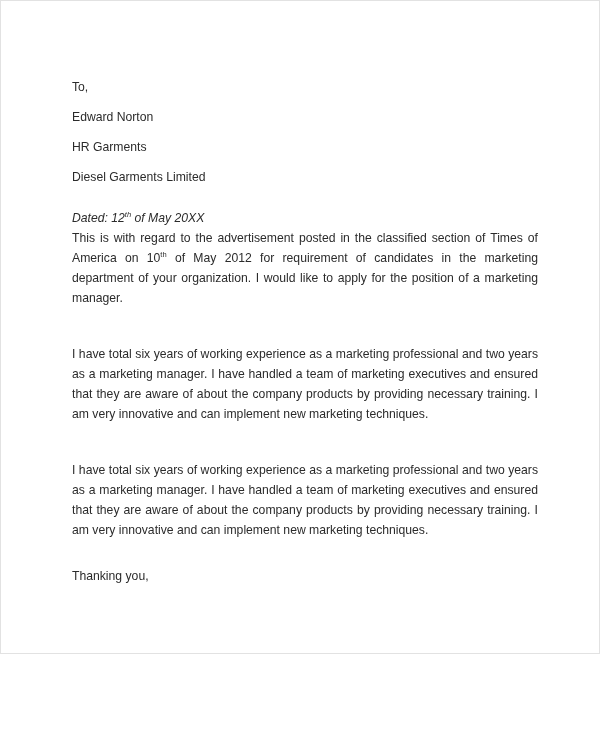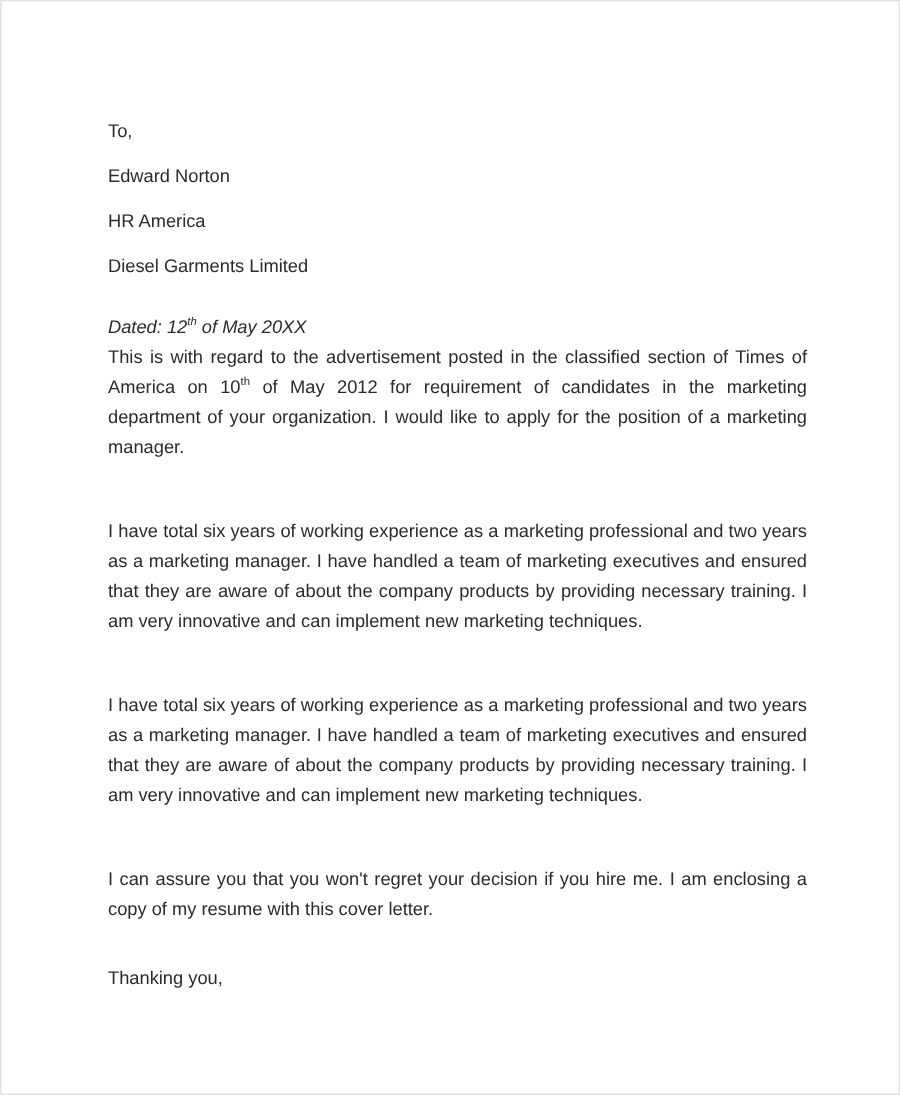--- a/index.html
+++ b/index.html
@@ -7,21 +7,21 @@
     padding: 0;
     background: #ffffff;
   }
   body {
     font-family: "Liberation Sans", sans-serif;
     -webkit-font-smoothing: antialiased;
   }
   .page {
     position: relative;
     width: 600px;
-    height: 730px;
+    height: 654px;
     background: #ffffff;
     border: 1px solid #e2e2e2;
     box-sizing: border-box;
     overflow: hidden;
   }
   .letter {
     position: absolute;
     left: 71px;
     top: 76px;
     width: 466px;
@@ -81,36 +81,35 @@
 </style>
 </head>
 <body>
 
 <div class="page">
   <div class="letter">
 
     <div>
       <p class="recipient-line">To,</p>
       <p class="recipient-line">Edward Norton</p>
-      <p class="recipient-line">HR America</p>
+      <p class="recipient-line">HR Garments</p>
       <p class="recipient-line">Diesel Garments Limited</p>
 
     </div>
 
     <p class="meta-line dated-line"><span>Dated: 12</span><sup>th</sup><span> of May 20XX</span></p>
 
 
 
     <p class="para para-first"><span>This is with regard to the advertisement posted in the classified section of Times of America on 10</span><sup>th</sup><span> of May 2012 for requirement of candidates in the marketing department of your organization. I would like to apply for the position of a marketing manager.</span></p>
 
     <p class="para para-gap">I have total six years of working experience as a marketing professional and two years as a marketing manager. I have handled a team of marketing executives and ensured that they are aware of about the company products by providing necessary training. I am very innovative and can implement new marketing techniques.</p>
 
     <p class="para para-gap">I have total six years of working experience as a marketing professional and two years as a marketing manager. I have handled a team of marketing executives and ensured that they are aware of about the company products by providing necessary training. I am very innovative and can implement new marketing techniques.</p>
 
-    <p class="para para-gap">I can assure you that you won't regret your decision if you hire me. I am enclosing a copy of my resume with this cover letter.</p>
 
     <div class="closing-block">
       <p class="closing-line">Thanking you,</p>
 
     </div>
 
   </div>
 </div>
 
 </body></html>

